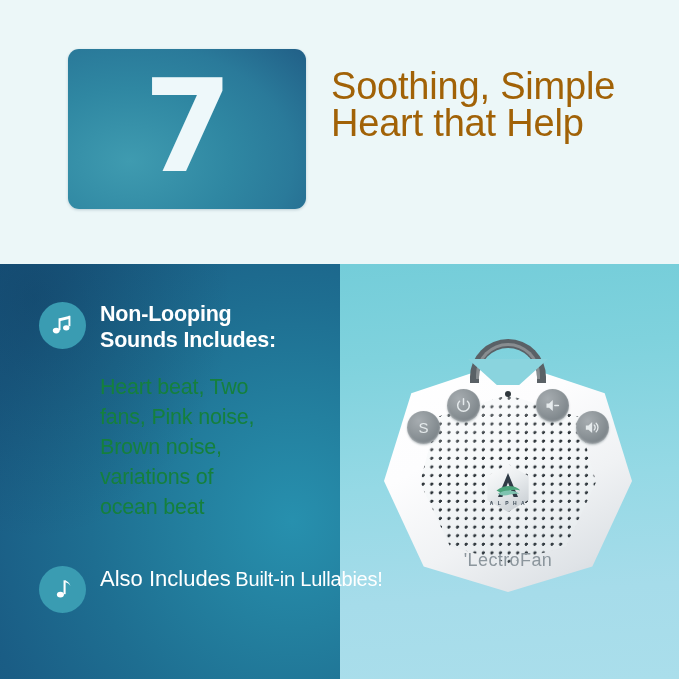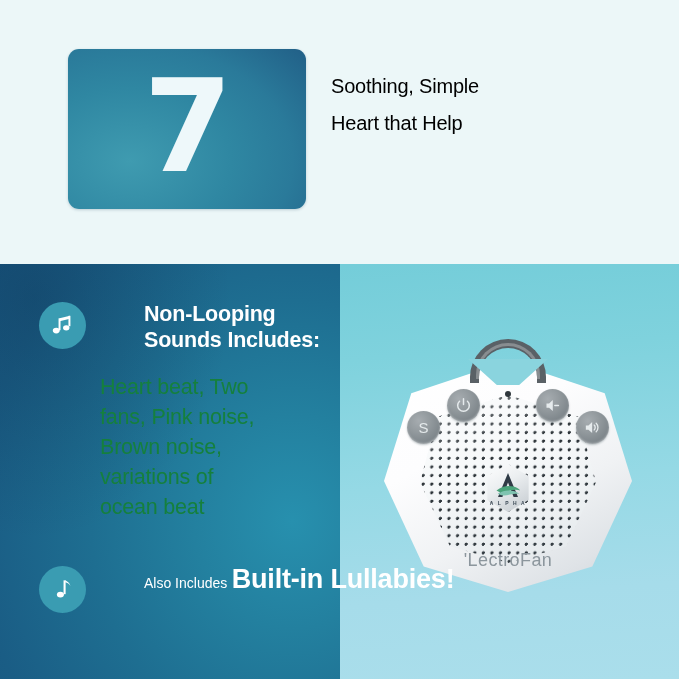--- a/index.html
+++ b/index.html
@@ -53,22 +53,22 @@
     line-height: 1;
     letter-spacing: -2px;
     margin-top: -4px;
     font-family: "DejaVu Sans", sans-serif;
   }
   .header-title {
     position: absolute;
     left: 331px;
     top: 68px;
     width: 320px;
-    color: #000000;
-    font-size: 20px;
+    color: #a16207;
+    font-size: 38px;
     line-height: 37px;
     font-weight: normal;
     letter-spacing: -0.2px;
   }
   .header-title .ln { display: block; white-space: nowrap; }
 
   
   .left-panel {
     position: absolute;
     left: 0;
@@ -85,21 +85,20 @@
     position: absolute;
     inset: 0;
     background: radial-gradient(100% 100% at 10% 8%, rgba(10,40,70,0.30) 0%, rgba(10,40,70,0.0) 58%);
     pointer-events: none;
   }
 
   .bullet {
     position: absolute;
     display: flex;
     align-items: flex-start;
-    gap: 44px;
   }
   .bullet-1 { left: 39px; top: 302px; }
   .bullet-2 { left: 39px; top: 566px; }
 
   .icon-circle {
     width: 47px;
     height: 47px;
     border-radius: 50%;
     background: #3a9cb2;
     flex: 0 0 auto;
@@ -132,30 +131,30 @@
     font-size: 21.5px;
     line-height: 30px;
     font-weight: normal;
     letter-spacing: -0.2px;
     z-index: 3;
   }
   .body-list .ln { display: block; white-space: nowrap; }
 
   .b2-line1 {
     color: #ffffff;
-    font-size: 14px;
+    font-size: 22px;
     line-height: 25.5px;
     font-weight: normal;
     white-space: nowrap;
   }
   .b2-line2 {
     color: #ffffff;
-    font-size: 27px;
+    font-size: 20px;
     line-height: 26px;
-    font-weight: bold;
+    font-weight: normal;
     white-space: nowrap;
     letter-spacing: -0.2px;
   }
 
   
   .right-panel {
     position: absolute;
     left: 340px;
     top: 264px;
     width: 339px;

